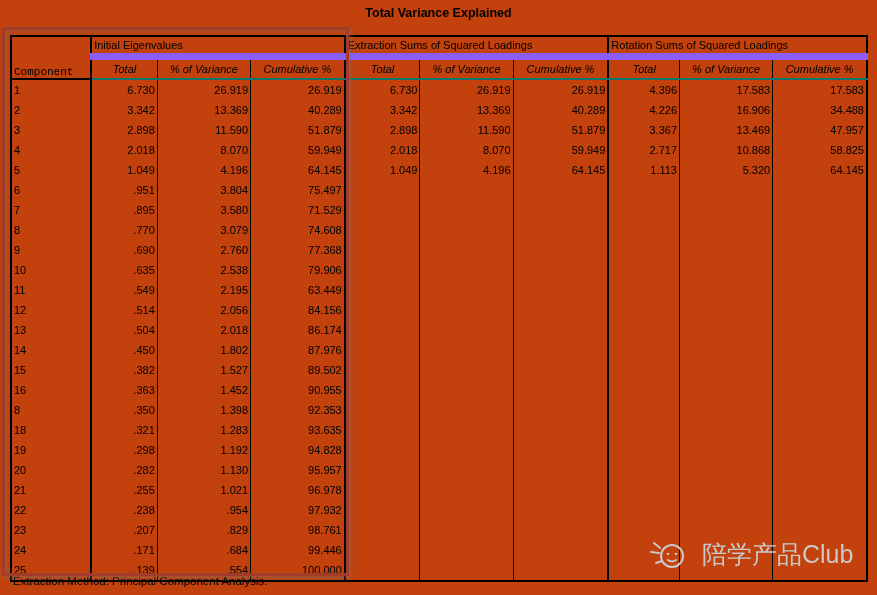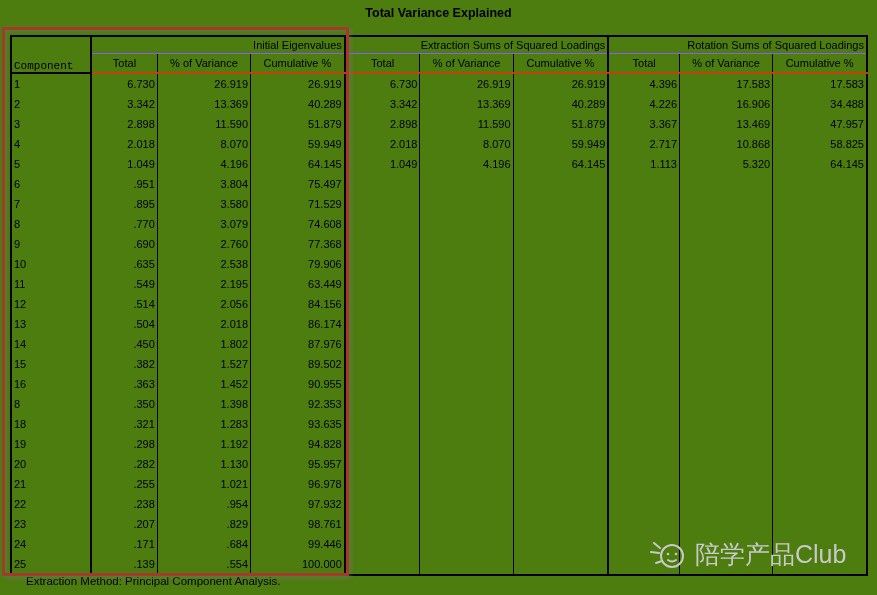--- a/index.html
+++ b/index.html
@@ -1,20 +1,20 @@
 <!DOCTYPE html>
 <html><head>
 <meta charset="utf-8">
 <style>
   html, body { margin: 0; padding: 0; background: #ffffff; }
   .page {
     position: relative;
     width: 877px;
     height: 595px;
-    background: #4d7c0f;
+    background: #c2410c;
     font-family: "Liberation Sans", sans-serif;
     color: #000;
     overflow: hidden;
   }
   .title {
     position: absolute;
     top: 6px;
     left: 0;
     width: 877px;
     text-align: center;
@@ -42,63 +42,63 @@
   
   th.corner {
     border-right: 2px solid #000;
     border-bottom: 2px solid #000;
     text-align: left;
     vertical-align: bottom;
     padding: 0 2px 2px 4px;
     font-family: Liberation Mono, monospace;
   }
   th.grp {
-    border-bottom: 1px solid #8b5cf6;
+    border-bottom: 7px solid #8b5cf6;
     border-left: 2px solid #000;
-    text-align: right;
+    text-align: left;
     height: 16px;
   }
   th.sub {
     border-left: 1px solid #000;
-    border-bottom: 2px solid #c2410c;
+    border-bottom: 2px solid #0f766e;
     text-align: center;
     height: 18px;
+    font-style: italic;
   }
   th.sub.thick { border-left: 2px solid #000; }
   
   td { height: 20px; }
   td.comp { text-align: left; padding-left: 4px; }
   td.num  { text-align: right; padding-right: 9px; border-left: 1px solid #000; }
   td.thick { border-left: 2px solid #000; }
   .footer-note {
     position: absolute;
     left: 13px;
     top: 575px;
     font-size: 11.5px;
-    margin-left: 13px;
   }
   .red-box {
     position: absolute;
     left: 2px;
     top: 27px;
     width: 347px;
     height: 549px;
     border: 3px solid #a33b2b;
     box-sizing: border-box;
     box-shadow: 2px 2px 5px rgba(120,120,120,0.45), inset 2px 2px 5px rgba(120,120,120,0.35);
     pointer-events: none;
     z-index: 5;
   }
   .watermark {
     position: absolute;
     left: 648px;
     top: 536px;
     display: flex;
     align-items: center;
-    gap: 7px;
+    gap: 14px;
     color: #c9c9c9;
     font-size: 25px;
     z-index: 4;
     pointer-events: none;
   }
   .watermark svg { display: block; }
 </style>
 </head>
 <body>
 

